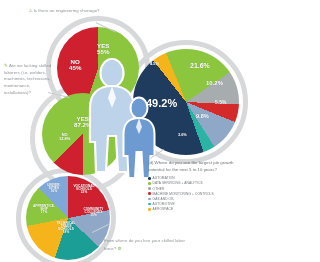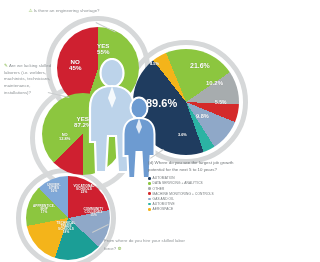--- a/index.html
+++ b/index.html
@@ -110,21 +110,21 @@
 
   <div class="pie pie-big" style="background:conic-gradient(from -22deg,
             #8cc63f 0deg 77.8deg,
             #a7acae 77.8deg 114.5deg,
             #d42a2a 114.5deg 134.3deg,
             #8fa8c8 134.3deg 169.6deg,
             #2bb3a3 169.6deg 182.6deg,
             #1f3c5f 182.6deg 343.8deg,
             #f4b41a 343.8deg 360deg);"></div>
 
-  <div class="pie-label lab-big" style="left:146px; top:98px;">89.6%</div>
+  <div class="pie-label lab-big" style="left:146px; top:98px;">49.2%</div>
   <div class="pie-label lab-mid" style="left:190px; top:62px; font-size:7px;">21.6%</div>
   <div class="pie-label lab-mid" style="left:206px; top:80px; font-size:6px;">10.2%</div>
   <div class="pie-label lab-sm" style="left:215px; top:100px;">5.5%</div>
   <div class="pie-label lab-sm" style="left:196px; top:114px; font-size:5.6px;">9.8%</div>
   <div class="pie-label lab-sm" style="left:178px; top:134px; font-size:3.8px;">3.6%</div>
   <div class="pie-label lab-sm" style="left:150px; top:62px; font-size:4px;">4.5%</div>
 
   <div class="pie pie-bot" style="background:conic-gradient(from 0deg,
             #cf2030 0deg 79deg,
             #8fa8c8 79deg 133deg,

